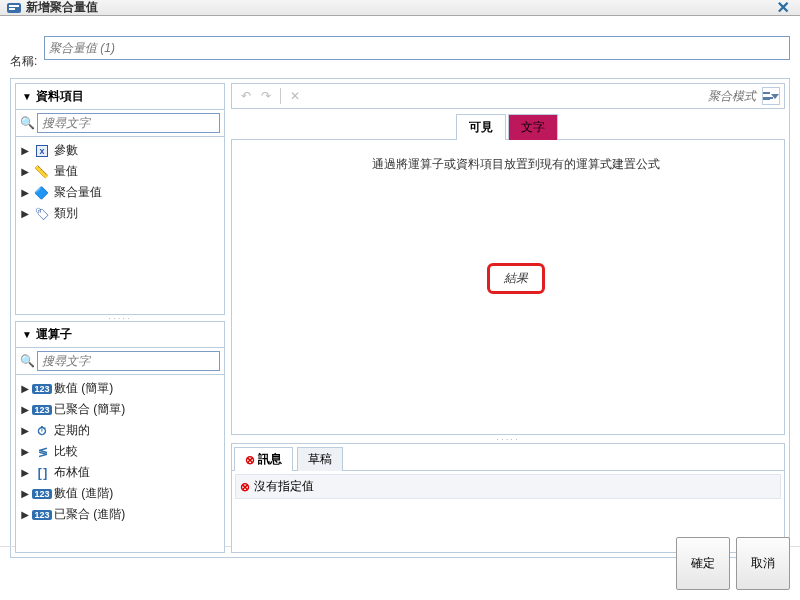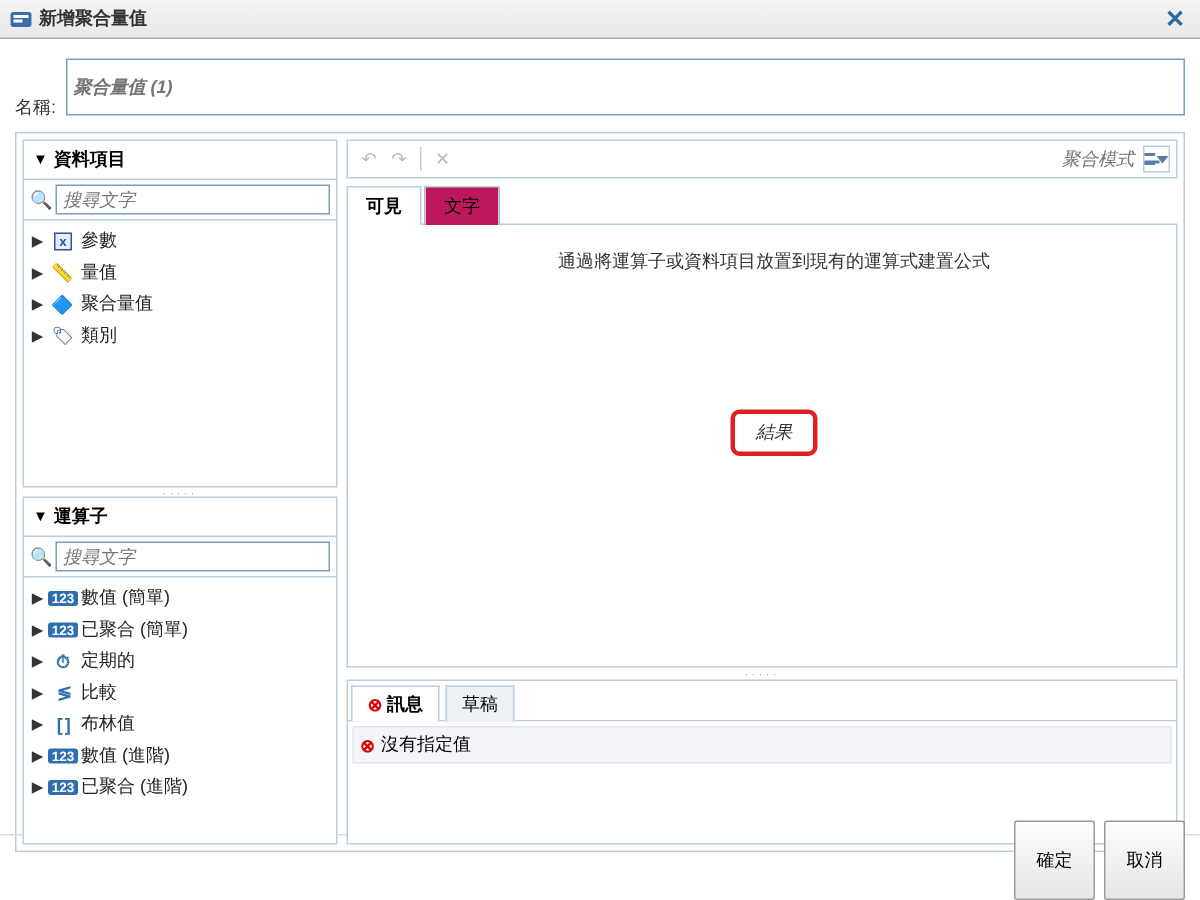--- a/index.html
+++ b/index.html
@@ -1,27 +1,27 @@
 <!DOCTYPE html>
 <html><head>
 <meta charset="utf-8">
 <style>
 * { box-sizing: border-box; margin: 0; padding: 0; font-family: "Microsoft YaHei", Arial, sans-serif; font-size: 12px; }
 body { background: #fff; width: 800px; height: 600px; overflow: hidden; }
 
-.titlebar { height: 26px; background: linear-gradient(#f5f5f5,#e8e8e8); border-bottom: 1px solid #a8a8a8; display: flex; align-items: center; padding: 0 6px; }
+.titlebar { height: 16px; background: linear-gradient(#f5f5f5,#e8e8e8); border-bottom: 1px solid #a8a8a8; display: flex; align-items: center; padding: 0 6px; }
 .titlebar .icon { width: 16px; height: 16px; margin-right: 4px; display:inline-flex; align-items:center; justify-content:center; }
 .titlebar .title { flex: 1; font-weight: bold; color: #333; }
 .titlebar .close { font-size: 16px; font-weight: bold; color: #2b6ca3; cursor: pointer; padding: 0 4px; }
 
 .dialog-body { padding: 10px; height: 530px; }
 
 .name-row { display: flex; align-items: center; margin-bottom: 8px; }
 .name-row label { width: 34px; color: #333; margin-top: 27px; }
-.name-input { flex: 1; height: 38px; border: 1px solid #7a9cc6; padding: 2px 4px; font-style: italic; color: #888; background:#fff;font-weight:bold; }
+.name-input { flex: 1; height: 24px; border: 1px solid #7a9cc6; padding: 2px 4px; font-style: italic; color: #888; background:#fff; }
 
 .main { display: flex; height: 480px; border: 1px solid #bcd; padding: 4px; }
 .left { width: 210px; display: flex; flex-direction: column; margin-right: 6px; }
 .right { flex: 1; display: flex; flex-direction: column; }
 
 .panel { border: 1px solid #bcd; background: #fff; display: flex; flex-direction: column; }
 .panel-head { background: #fff; border-bottom: 1px solid #bcd; padding: 4px 6px; font-weight: bold; display: flex; align-items: center; }
 .panel-head .caret { margin-right: 4px; font-size: 10px; }
 .search { display: flex; align-items: center; border-bottom: 1px solid #bcd; padding: 3px 4px; }
 .search .mag { color: #6a8ab5; margin-right: 2px; }
@@ -41,21 +41,21 @@
 .tbtn { width: 20px; height: 20px; display: inline-flex; align-items: center; justify-content: center; color: #888; cursor: pointer; }
 .tbtn.disabled { color: #bbb; }
 .tdiv { width: 1px; height: 16px; background: #ccc; margin: 0 4px; }
 .toolbar .spacer { flex: 1; }
 .mode-label { font-style: italic; color: #737373; margin-right: 6px; }
 .opts-btn { width: 18px; height: 18px; border: 1px solid #bcd; display:inline-flex; align-items:center; justify-content:center; cursor:pointer; }
 .opts-btn .lines { width:10px; height:8px; border-top:2px solid #5b7ca5; border-bottom:2px solid #5b7ca5; position:relative;}
 .opts-btn .lines::after{content:"";position:absolute;top:3px;left:0;width:10px;height:2px;background:#5b7ca5;}
 .opts-btn .tri{width:0;height:0;border-left:4px solid transparent;border-right:4px solid transparent;border-top:5px solid #5b7ca5;margin-left:1px;}
 
-.tabs { display: flex; border-bottom: 1px solid #bcd; }
+.tabs { display: flex; border-bottom: 1px solid #bcd; justify-content: center; }
 .tab { padding: 4px 12px; border: 1px solid #bcd; border-bottom: none; background: #be185d; margin-right: 2px; cursor: pointer; position: relative; top: 1px; }
 .tab.active { background: #fff; font-weight: bold; }
 
 .canvas { flex: 1; border: 1px solid #bcd; border-top: none; background: #fff; display: flex; flex-direction: column; align-items:center; padding-top: 16px; position:relative;padding-left:16px; }
 .canvas .hint { color: #333; margin-bottom: 90px; }
 .result-chip { border: 3px solid #e02020; border-radius: 6px; padding: 4px 14px; font-style: italic; color: #333; background: #fff; }
 
 .splitter-h2 { height: 8px; display:flex;align-items:center;justify-content:center;color:#aaa;font-size:8px;letter-spacing:2px; cursor: row-resize;}
 
 .msg-area { border: 1px solid #bcd; display:flex; flex-direction:column; height: 110px; }

